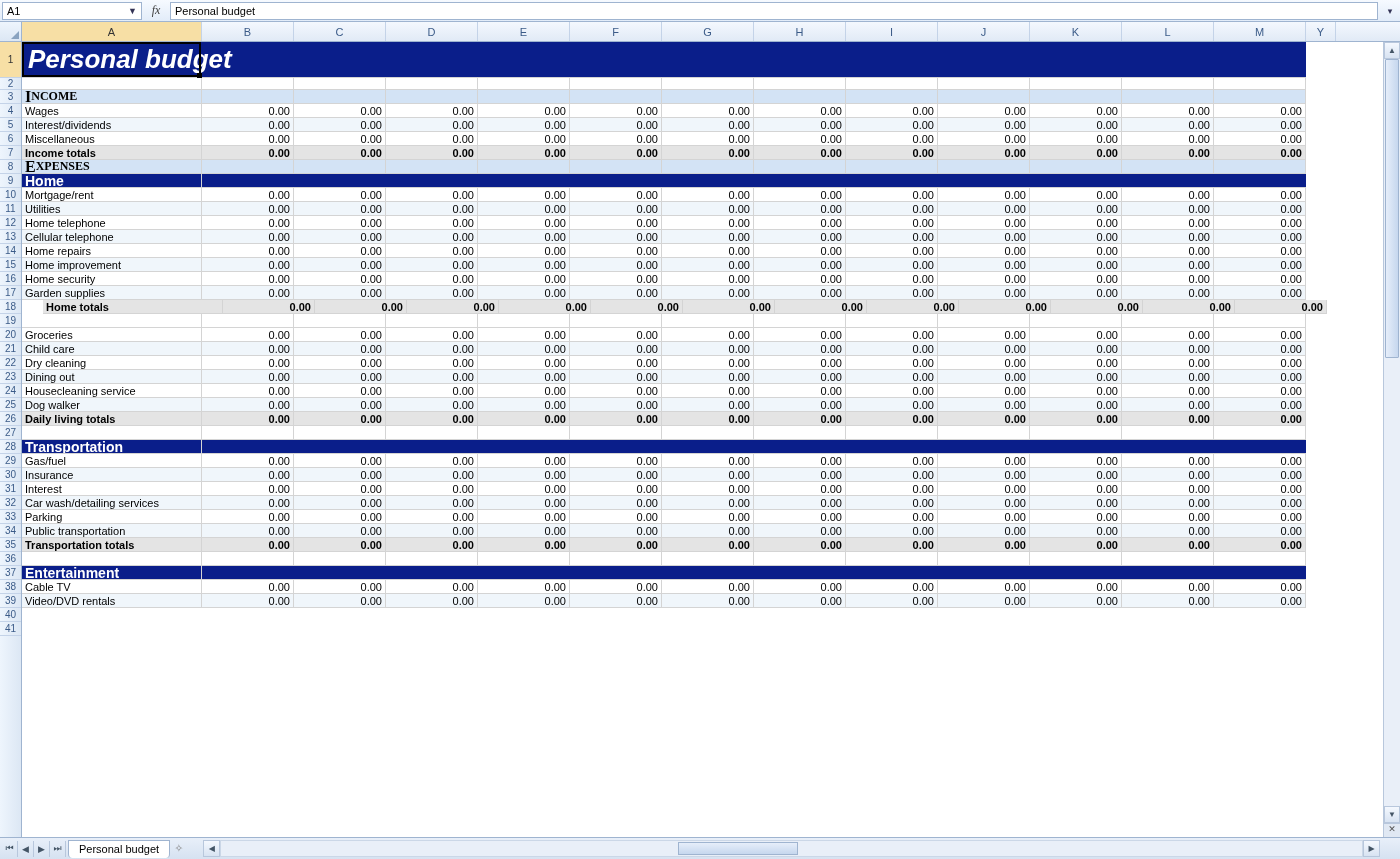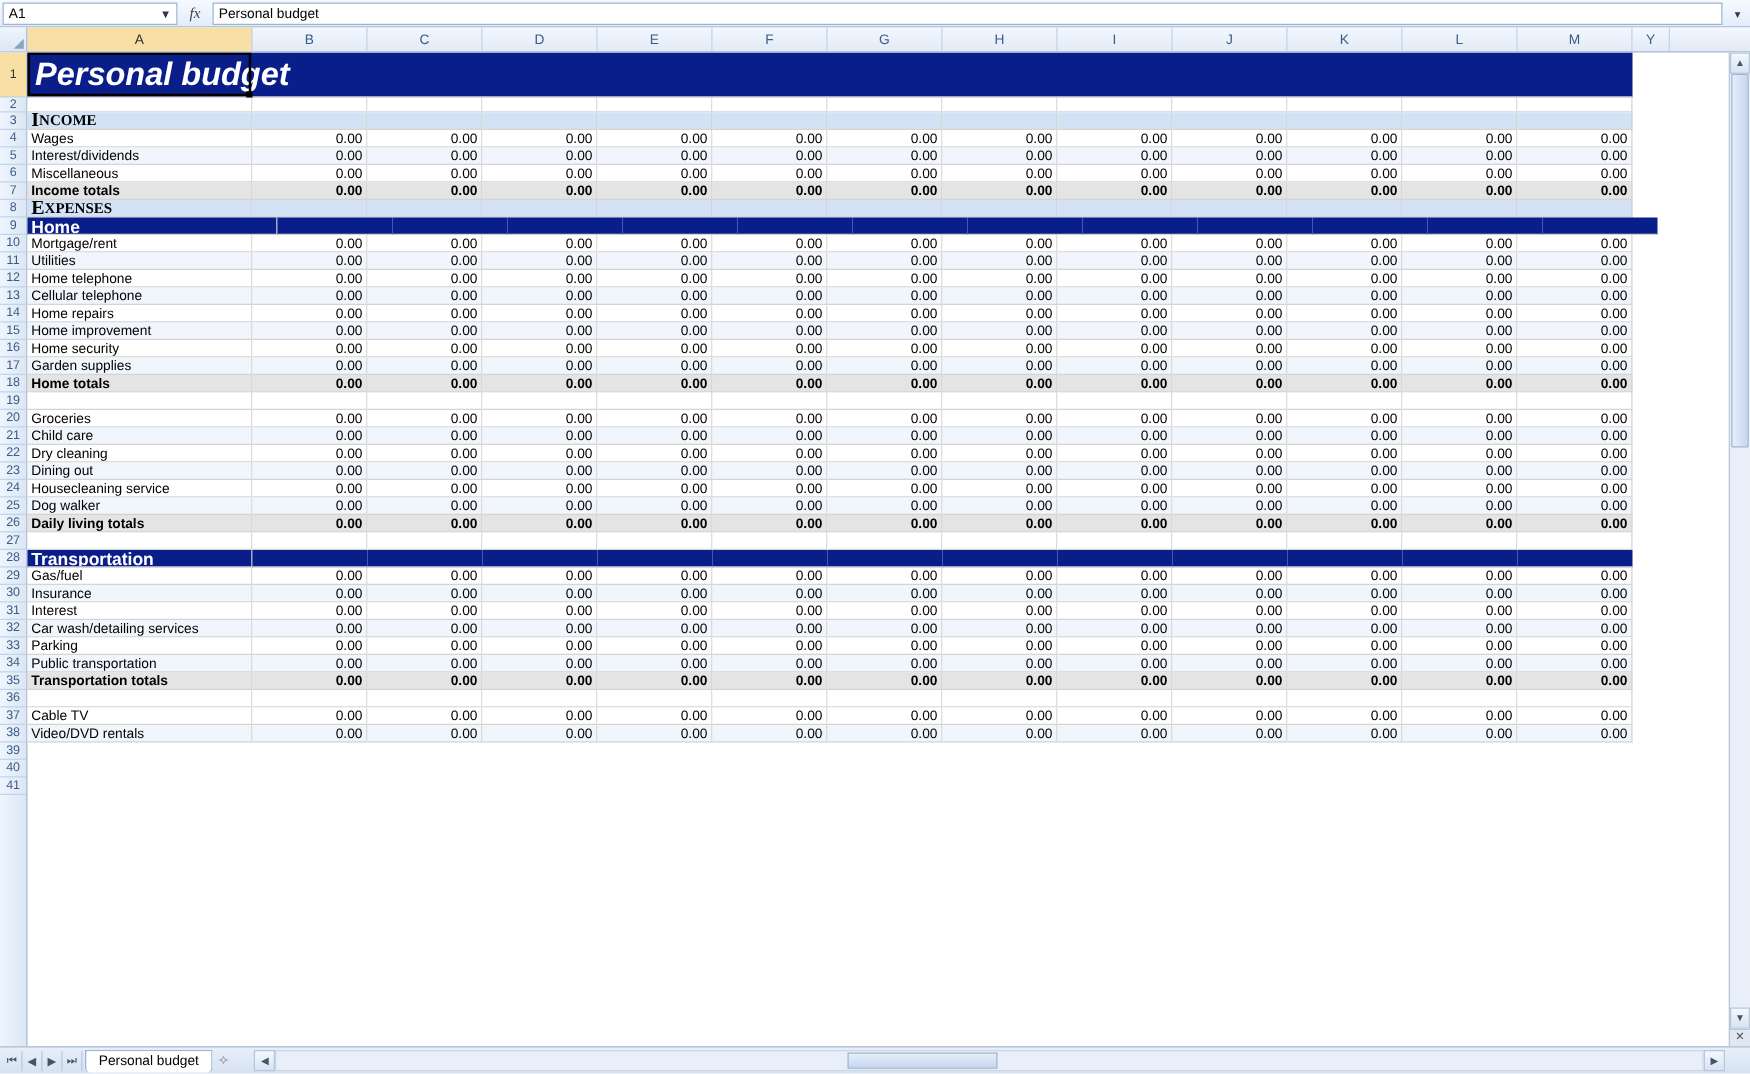--- a/index.html
+++ b/index.html
@@ -263,21 +263,21 @@
           <div class="cell section-hdr-cell" style="width: 92px;"></div>
           <div class="cell section-hdr-cell" style="width: 92px;"></div>
           <div class="cell section-hdr-cell" style="width: 92px;"></div>
           <div class="cell section-hdr-cell" style="width: 92px;"></div>
           <div class="cell section-hdr-cell" style="width: 92px;"></div>
           <div class="cell section-hdr-cell" style="width: 92px;"></div>
           <div class="cell section-hdr-cell" style="width: 92px;"></div>
           <div class="cell section-hdr-cell" style="width: 92px;"></div>
         </div>
         <div class="row ">
-          <div class="cell subsection" style="width: 200px;">Home</div>
+          <div class="cell subsection" style="width: 180px;">Home</div>
           <div class="cell subsection-cell" style="width: 92px;"></div>
           <div class="cell subsection-cell" style="width: 92px;"></div>
           <div class="cell subsection-cell" style="width: 92px;"></div>
           <div class="cell subsection-cell" style="width: 92px;"></div>
           <div class="cell subsection-cell" style="width: 92px;"></div>
           <div class="cell subsection-cell" style="width: 92px;"></div>
           <div class="cell subsection-cell" style="width: 92px;"></div>
           <div class="cell subsection-cell" style="width: 92px;"></div>
           <div class="cell subsection-cell" style="width: 92px;"></div>
           <div class="cell subsection-cell" style="width: 92px;"></div>
@@ -398,21 +398,21 @@
           <div class="cell item alt right" style="width: 92px;">0.00</div>
           <div class="cell item alt right" style="width: 92px;">0.00</div>
           <div class="cell item alt right" style="width: 92px;">0.00</div>
           <div class="cell item alt right" style="width: 92px;">0.00</div>
           <div class="cell item alt right" style="width: 92px;">0.00</div>
           <div class="cell item alt right" style="width: 92px;">0.00</div>
           <div class="cell item alt right" style="width: 92px;">0.00</div>
           <div class="cell item alt right" style="width: 92px;">0.00</div>
         </div>
         <div class="row ">
-          <div class="cell total" style="width: 180px;">Home totals</div>
+          <div class="cell total" style="width: 180px; margin-left: 21px;">Home totals</div>
           <div class="cell total right" style="width: 92px;">0.00</div>
           <div class="cell total right" style="width: 92px;">0.00</div>
           <div class="cell total right" style="width: 92px;">0.00</div>
           <div class="cell total right" style="width: 92px;">0.00</div>
           <div class="cell total right" style="width: 92px;">0.00</div>
           <div class="cell total right" style="width: 92px;">0.00</div>
           <div class="cell total right" style="width: 92px;">0.00</div>
           <div class="cell total right" style="width: 92px;">0.00</div>
           <div class="cell total right" style="width: 92px;">0.00</div>
           <div class="cell total right" style="width: 92px;">0.00</div>
@@ -681,20 +681,35 @@
           <div class="cell blank" style="width: 92px;"></div>
           <div class="cell blank" style="width: 92px;"></div>
           <div class="cell blank" style="width: 92px;"></div>
           <div class="cell blank" style="width: 92px;"></div>
           <div class="cell blank" style="width: 92px;"></div>
           <div class="cell blank" style="width: 92px;"></div>
           <div class="cell blank" style="width: 92px;"></div>
           <div class="cell blank" style="width: 92px;"></div>
           <div class="cell blank" style="width: 92px;"></div>
           <div class="cell blank" style="width: 92px;"></div>
+        </div>
+        <div class="row ">
+          <div class="cell subsection" style="width: 180px;">Entertainment</div>
+          <div class="cell subsection-cell" style="width: 92px;"></div>
+          <div class="cell subsection-cell" style="width: 92px;"></div>
+          <div class="cell subsection-cell" style="width: 92px;"></div>
+          <div class="cell subsection-cell" style="width: 92px;"></div>
+          <div class="cell subsection-cell" style="width: 92px;"></div>
+          <div class="cell subsection-cell" style="width: 92px;"></div>
+          <div class="cell subsection-cell" style="width: 92px;"></div>
+          <div class="cell subsection-cell" style="width: 92px;"></div>
+          <div class="cell subsection-cell" style="width: 92px;"></div>
+          <div class="cell subsection-cell" style="width: 92px;"></div>
+          <div class="cell subsection-cell" style="width: 92px;"></div>
+          <div class="cell subsection-cell" style="width: 92px;"></div>
         </div>
         <div class="row ">
           <div class="cell item" style="width: 180px;">Cable TV</div>
           <div class="cell item right" style="width: 92px;">0.00</div>
           <div class="cell item right" style="width: 92px;">0.00</div>
           <div class="cell item right" style="width: 92px;">0.00</div>
           <div class="cell item right" style="width: 92px;">0.00</div>
           <div class="cell item right" style="width: 92px;">0.00</div>
           <div class="cell item right" style="width: 92px;">0.00</div>
           <div class="cell item right" style="width: 92px;">0.00</div>

